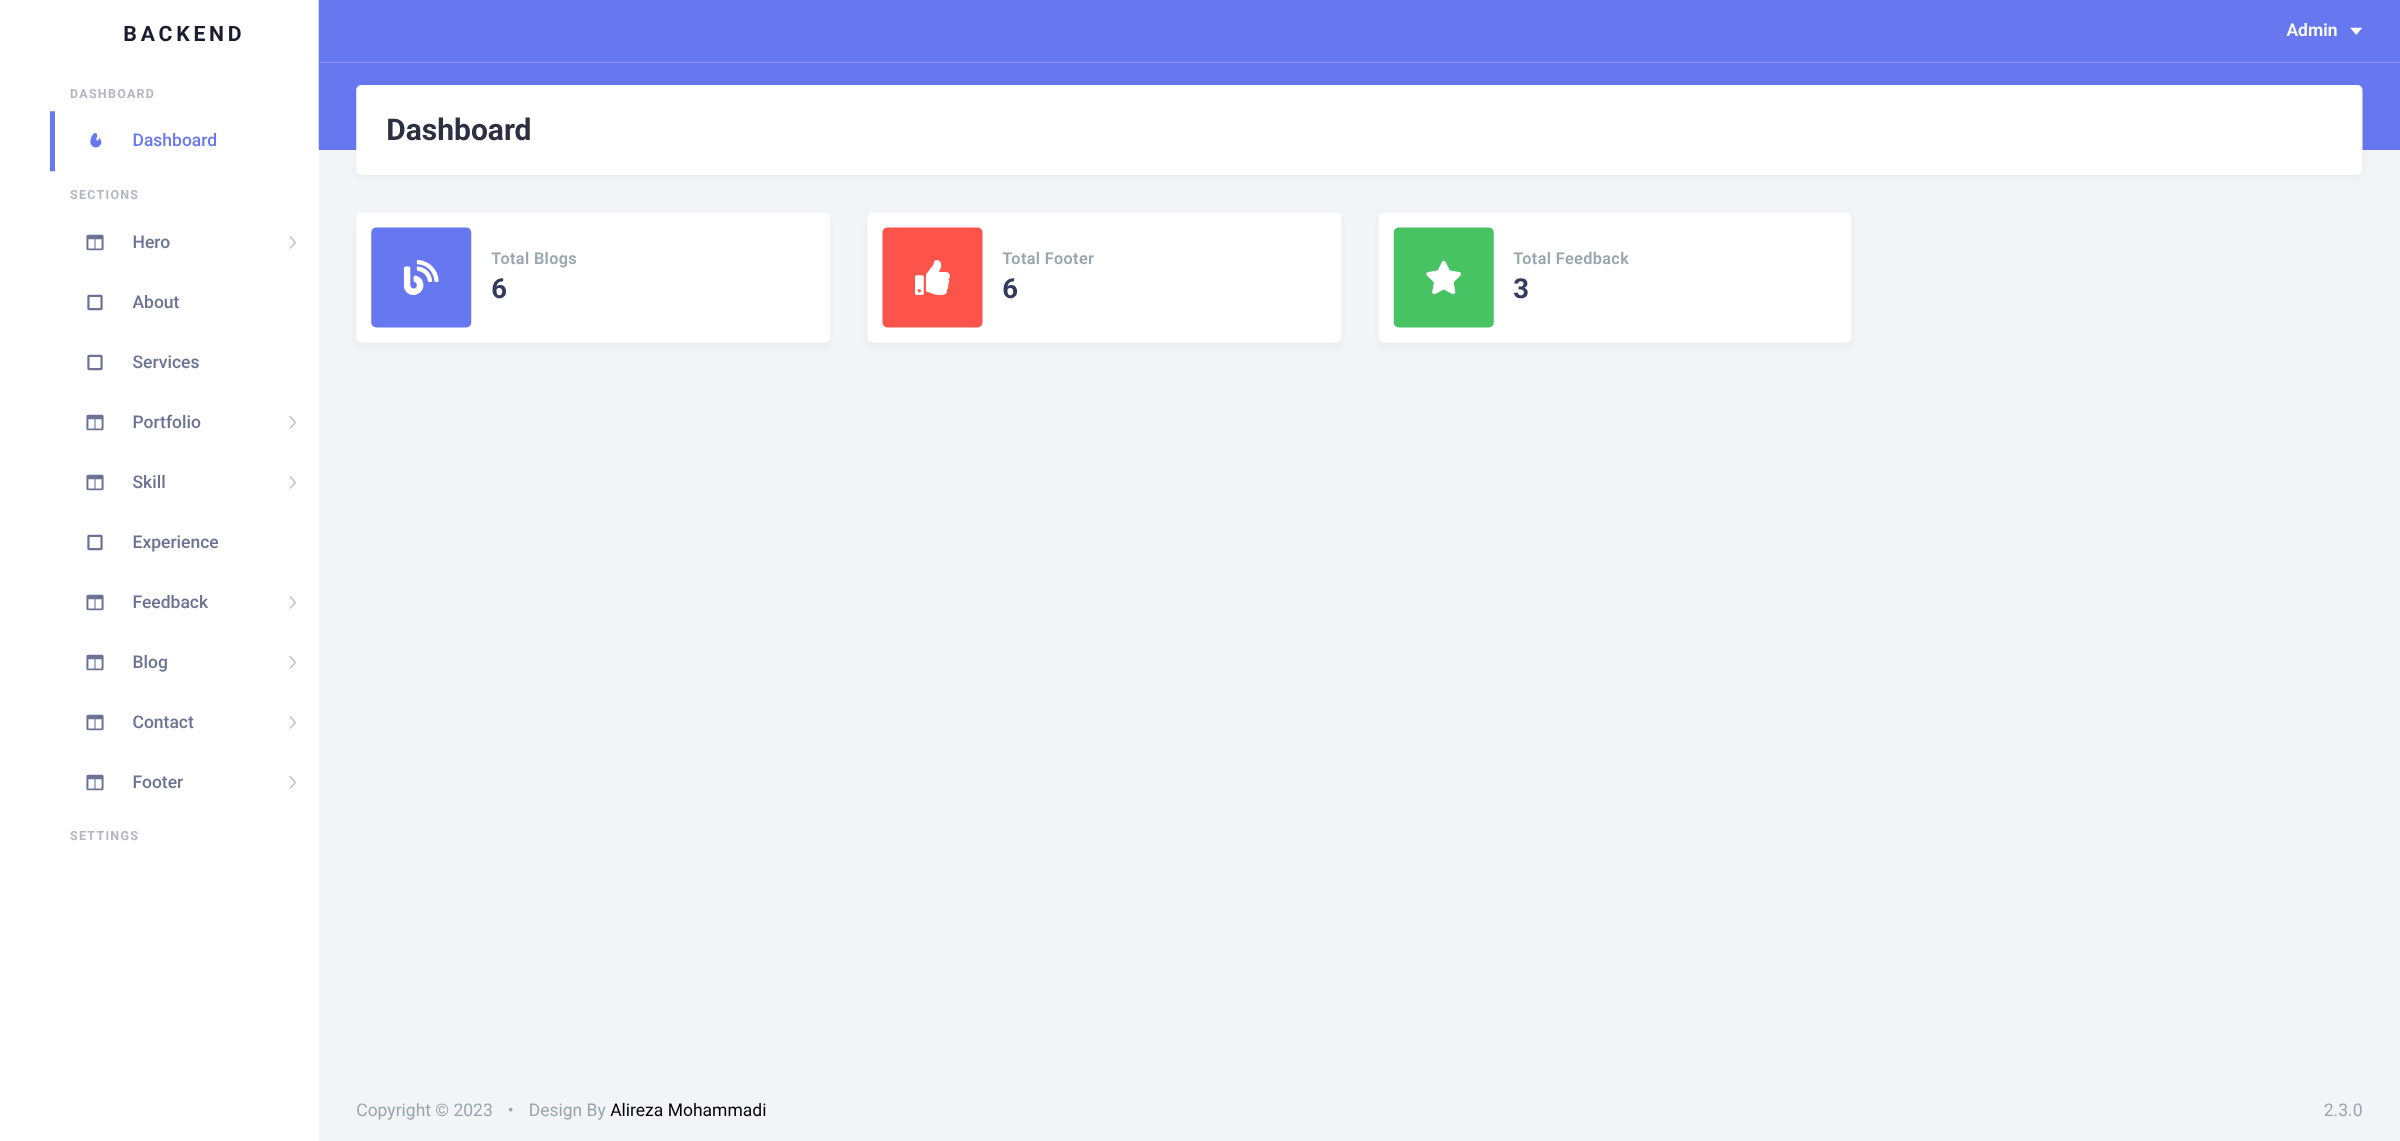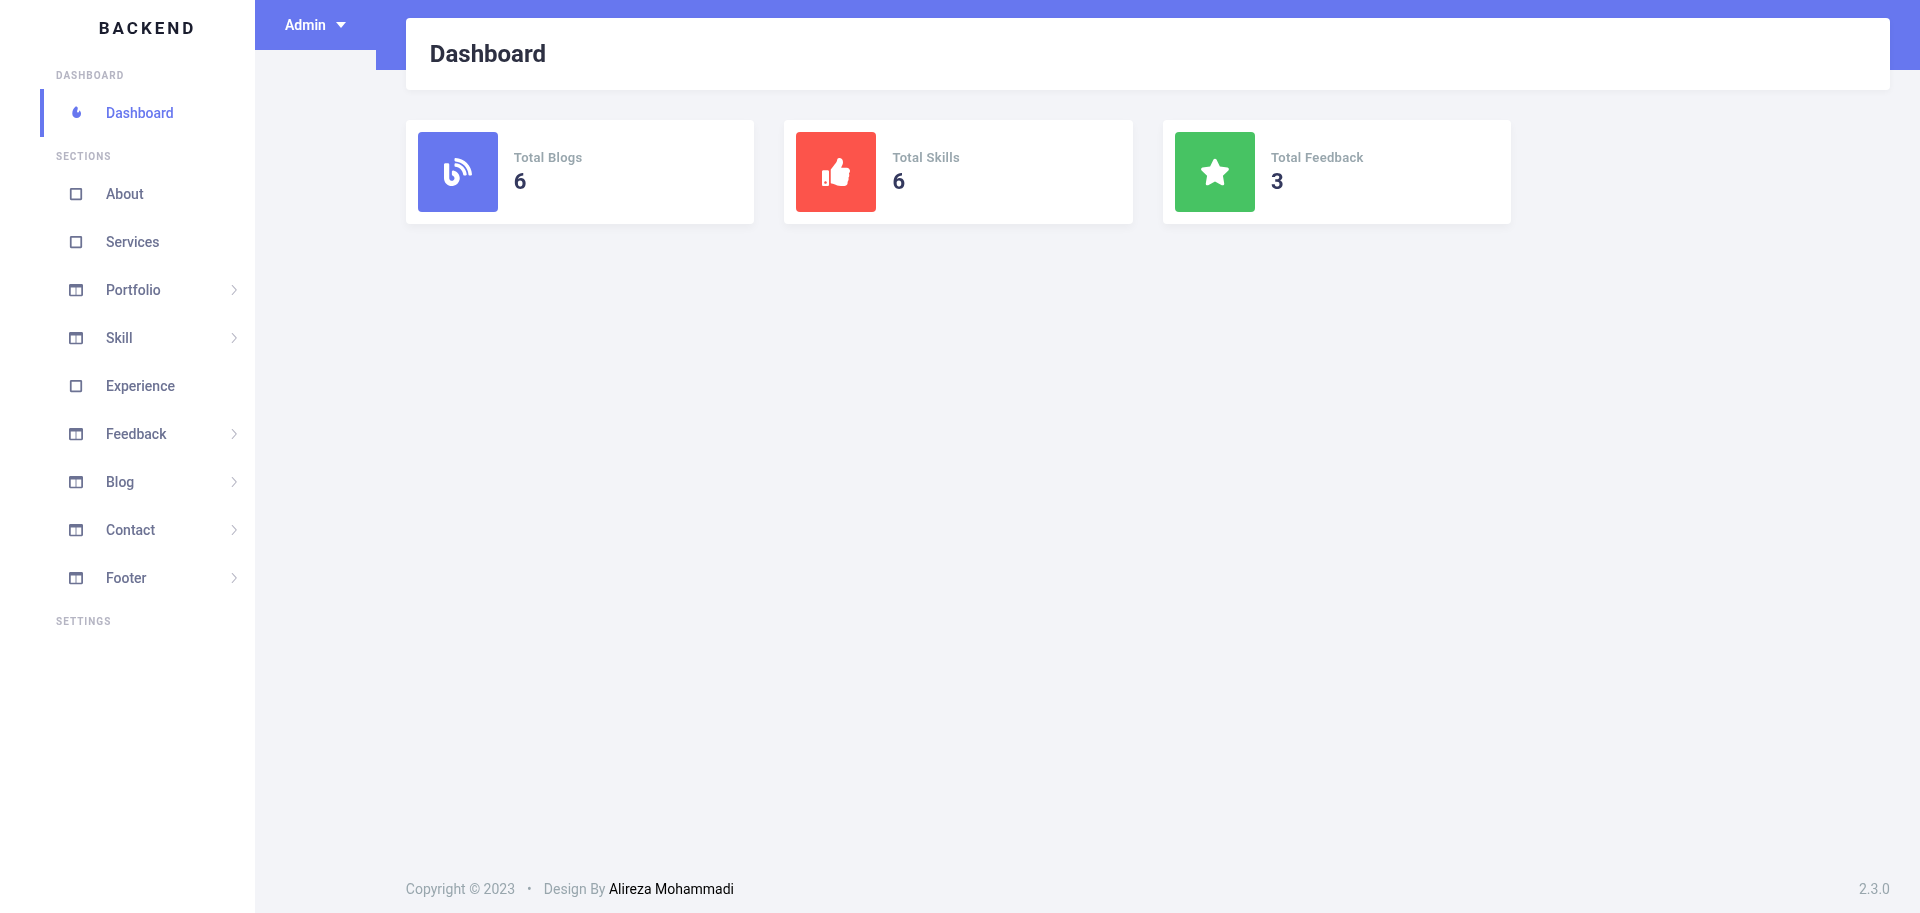--- a/index.html
+++ b/index.html
@@ -81,21 +81,21 @@
       width: 10px;
       height: 10px;
       display: inline-flex;
       align-items: center;
       justify-content: center;
       color: #b5b5c3;
     }
     .main {
       flex: 1;
       display: flex;
-      flex-direction: row;
+      flex-direction: column;
       min-width: 0;
     }
     .topbar {
       background: #6777ef;
       height: 50px;
       display: flex;
       align-items: center;
       justify-content: flex-end;
       padding: 0 30px;
       color: #fff;
@@ -220,20 +220,33 @@
           <span class="nav-icon">
             <svg width="14" height="14" viewBox="0 0 384 512">
               <path fill="currentColor" d="M216 24c0-13.3-14-22-25.7-15.4C86 76 56 200 56 280c0 88.4 71.6 160 160 160s160-71.6 160-160c0-48-24-96-64-128 0 0 8 40-24 72-24 24-56 16-56-16 0-40 24-80 24-128 0-24-8-48-40-56z"></path>
             </svg>
           </span>
           <span class="nav-label">Dashboard</span>
         </a>
         <div class="sidebar-heading">SECTIONS</div>
         <a class="nav-item">
           <span class="nav-icon">
+            <svg width="14" height="14" viewBox="0 0 512 512">
+              <path fill="currentColor" d="M464 32H48C21.5 32 0 53.5 0 80v352c0 26.5 21.5 48 48 48h416c26.5 0 48-21.5 48-48V80c0-26.5-21.5-48-48-48zM240 432H64V160h176v272zm208 0H272V160h176v272z"></path>
+            </svg>
+          </span>
+          <span class="nav-label">Hero</span>
+          <span class="chevron">
+            <svg width="10" height="10" viewBox="0 0 256 512">
+              <path fill="currentColor" d="M17 37l194 219L17 475c-9 10-9 26 0 36s25 10 34 0l212-239c9-10 9-26 0-36L51 1C42-9 26-9 17 1s-9 26 0 36z"></path>
+            </svg>
+          </span>
+        </a>
+        <a class="nav-item">
+          <span class="nav-icon">
             <svg width="14" height="14" viewBox="0 0 448 512">
               <path fill="currentColor" d="M400 32H48C21.5 32 0 53.5 0 80v352c0 26.5 21.5 48 48 48h352c26.5 0 48-21.5 48-48V80c0-26.5-21.5-48-48-48zm-16 384H64V96h320v320z"></path>
             </svg>
           </span>
           <span class="nav-label">About</span>
         </a>
         <a class="nav-item">
           <span class="nav-icon">
             <svg width="14" height="14" viewBox="0 0 448 512">
               <path fill="currentColor" d="M400 32H48C21.5 32 0 53.5 0 80v352c0 26.5 21.5 48 48 48h352c26.5 0 48-21.5 48-48V80c0-26.5-21.5-48-48-48zm-16 384H64V96h320v320z"></path>
@@ -361,21 +374,21 @@
               <div class="card-value">6</div>
             </div>
           </div>
           <div class="card">
             <div class="card-icon-box bg-danger">
               <svg width="28" height="28" viewBox="0 0 512 512">
                 <path fill="currentColor" d="M104 224H24c-13.3 0-24 10.7-24 24v240c0 13.3 10.7 24 24 24h80c13.3 0 24-10.7 24-24V248c0-13.3-10.7-24-24-24zM64 472c-13.3 0-24-10.7-24-24s10.7-24 24-24 24 10.7 24 24-10.7 24-24 24zM384 81.5c0 42.4-26 66.2-33.3 94.5h101.7c33.4 0 59.4 27.7 59.6 58.1.1 17.9-7.5 37.2-19.4 49.2l-.1.1c9.8 23.3 8.2 56-9.3 79.5 8.7 25.9-.1 57.7-16.4 74.8 4.3 17.6 2.2 32.6-6.1 44.6C440.2 511.6 389.6 512 346.8 512l-2.8 0c-48.3 0-87.8-17.6-119.6-31.7-16-7.1-36.8-15.9-52.7-16.2-6.5-.1-11.8-5.5-11.8-12V213.8c0-3.2 1.3-6.3 3.6-8.5 39.6-39.1 56.6-80.6 89.1-113.1 14.8-14.8 20.2-37.2 25.4-58.9C282.5 15 291.8 0 312 0c24 0 72 8 72 81.5z"></path>
               </svg>
             </div>
             <div class="card-info">
-              <div class="card-label">Total Skills</div>
+              <div class="card-label">Total Footer</div>
               <div class="card-value">6</div>
             </div>
           </div>
           <div class="card">
             <div class="card-icon-box bg-success">
               <svg width="30" height="30" viewBox="0 0 576 512">
                 <path fill="currentColor" d="M259.3 17.8L194 150.2 47.9 171.5c-26.2 3.8-36.7 36.1-17.7 54.6l105.7 103-25 145.5c-4.5 26.3 23.2 46 46.4 33.7L288 439.6l130.7 68.7c23.2 12.2 50.9-7.4 46.4-33.7l-25-145.5 105.7-103c19-18.5 8.5-50.8-17.7-54.6L382 150.2 316.7 17.8c-11.7-23.6-45.6-23.9-57.4 0z"></path>
               </svg>
             </div>
             <div class="card-info">

